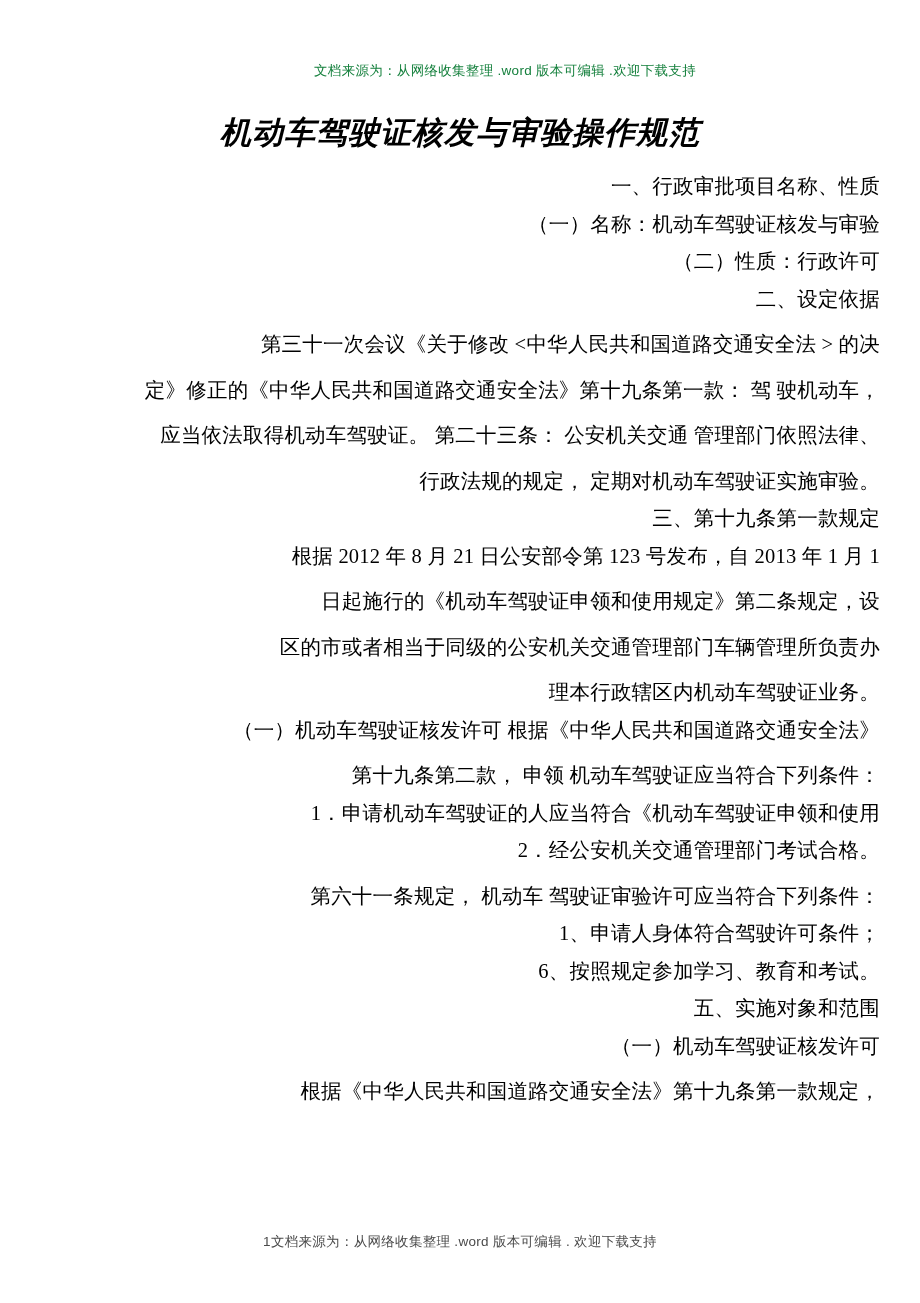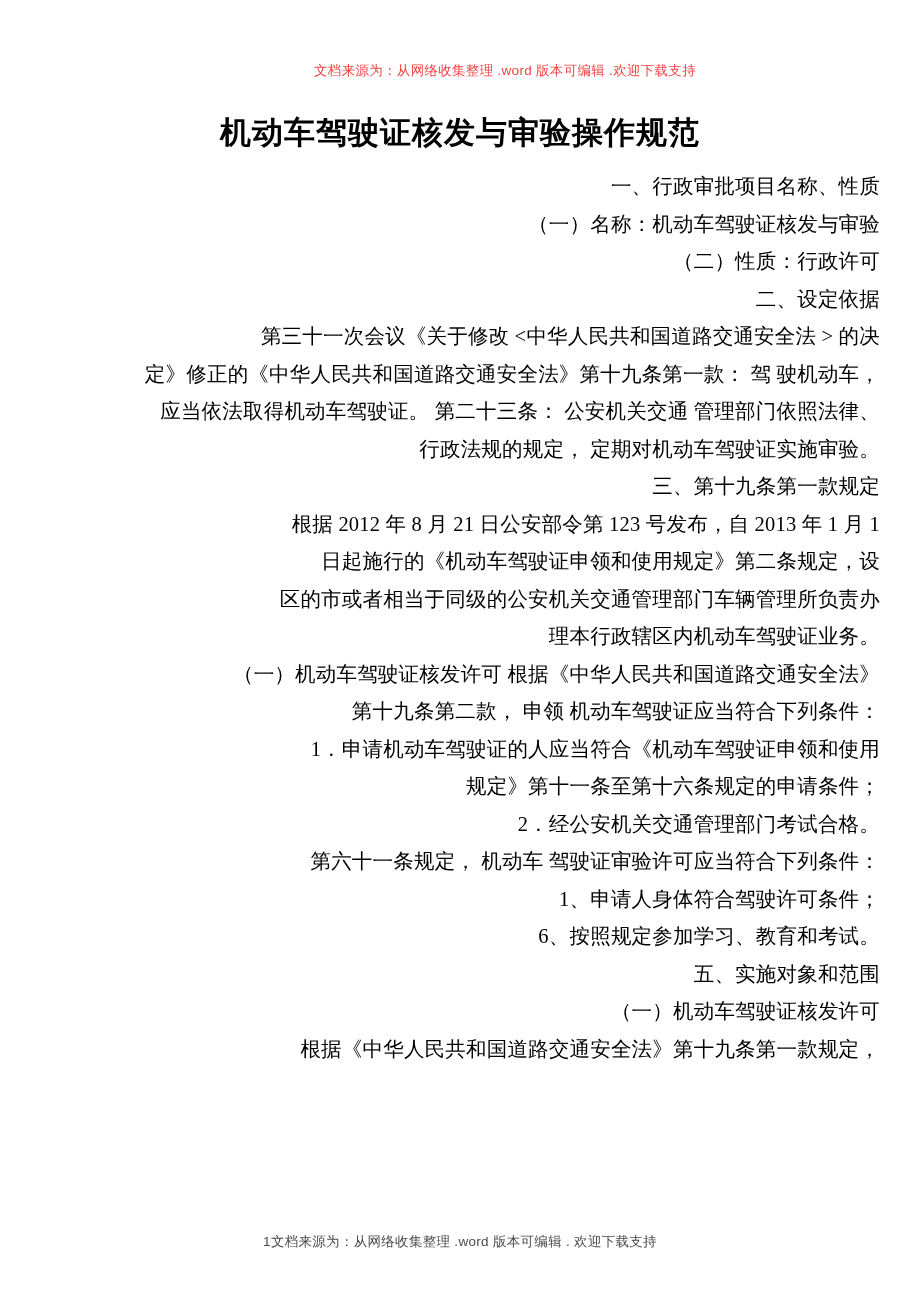--- a/index.html
+++ b/index.html
@@ -17,53 +17,54 @@
     overflow: hidden;
   }
   .header-note {
     position: absolute;
     top: 62px;
     left: 0;
     width: 920px;
     text-align: center;
     font-family: "Liberation Sans", sans-serif;
     font-size: 13.5px;
-    color: #ef4444;
+    color: #15803d;
     letter-spacing: 0.3px;
     padding-left: 90px;
     box-sizing: border-box;
   }
   .doc-title {
     position: absolute;
     top: 112px;
     left: 0;
     width: 920px;
     text-align: center;
     font-family: "Liberation Serif", serif;
     font-weight: bold;
     font-size: 31px;
     letter-spacing: 1px;
+    font-style: italic;
   }
   .body-block {
     position: absolute;
     top: 168px;
     left: 50px;
     width: 830px;
   }
   .para {
     font-size: 20.5px;
     line-height: 37.5px;
     letter-spacing: 0.2px;
     margin: 0;
     white-space: pre-wrap;
     text-align: right;
   }
   .indent-1 { text-indent: 2em; }
   .indent-2 { text-indent: 2.6em; }
-  .indent-0 { text-indent: 0; }
+  .indent-0 { text-indent: 0; margin-top: 8px; }
   .footer-note {
     position: absolute;
     bottom: 52px;
     left: 0;
     width: 920px;
     text-align: center;
     font-family: Liberation Sans, sans-serif;
     font-size: 13.5px;
     color: #4a4a4a;
     letter-spacing: 0.3px;
@@ -92,21 +93,20 @@
       <div class="para indent-0">应当依法取得机动车驾驶证。 第二十三条： 公安机关交通 管理部门依照法律、</div>
       <div class="para indent-0">行政法规的规定， 定期对机动车驾驶证实施审验。</div>
       <div class="para indent-2">三、第十九条第一款规定</div>
       <div class="para indent-2">根据 2012 年 8 月 21 日公安部令第 123 号发布，自 2013 年 1 月 1</div>
       <div class="para indent-0">日起施行的《机动车驾驶证申领和使用规定》第二条规定，设</div>
       <div class="para indent-0">区的市或者相当于同级的公安机关交通管理部门车辆管理所负责办</div>
       <div class="para indent-0">理本行政辖区内机动车驾驶证业务。</div>
       <div class="para indent-2">（一）机动车驾驶证核发许可 根据《中华人民共和国道路交通安全法》</div>
       <div class="para indent-0">第十九条第二款， 申领 机动车驾驶证应当符合下列条件：</div>
       <div class="para indent-2">1．申请机动车驾驶证的人应当符合《机动车驾驶证申领和使用</div>
-      <div class="para indent-0">规定》第十一条至第十六条规定的申请条件；</div>
       <div class="para indent-2">2．经公安机关交通管理部门考试合格。</div>
       <div class="para indent-0">第六十一条规定， 机动车 驾驶证审验许可应当符合下列条件：</div>
       <div class="para indent-2">1、申请人身体符合驾驶许可条件；</div>
       <div class="para indent-2">6、按照规定参加学习、教育和考试。</div>
       <div class="para indent-1">五、实施对象和范围</div>
       <div class="para indent-2">（一）机动车驾驶证核发许可</div>
       <div class="para indent-0">根据《中华人民共和国道路交通安全法》第十九条第一款规定，</div>
     </div>
 
   <div class="footer-note">

